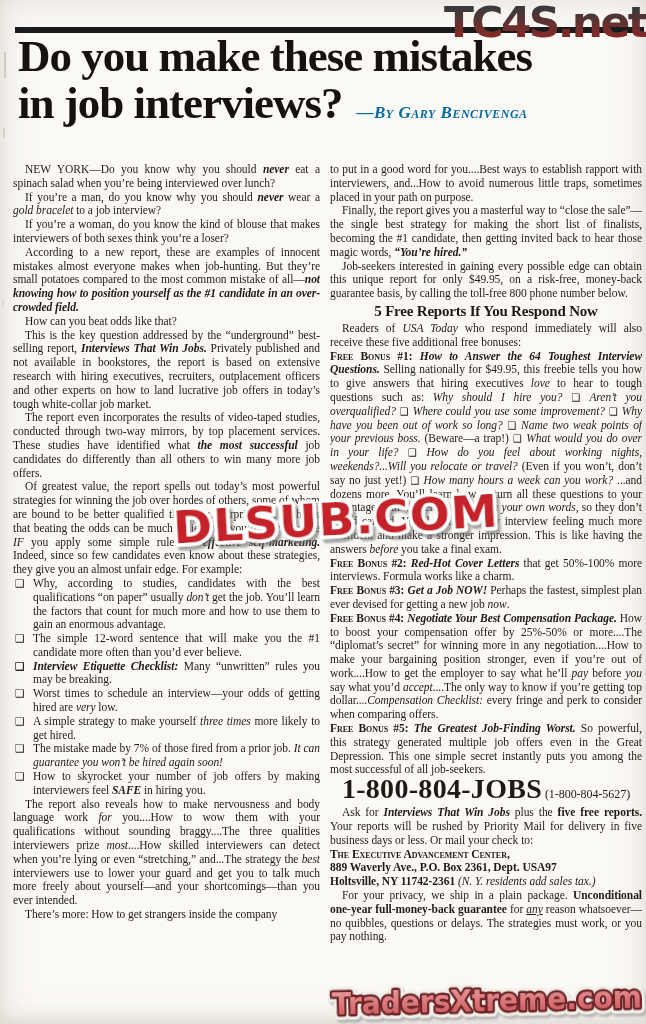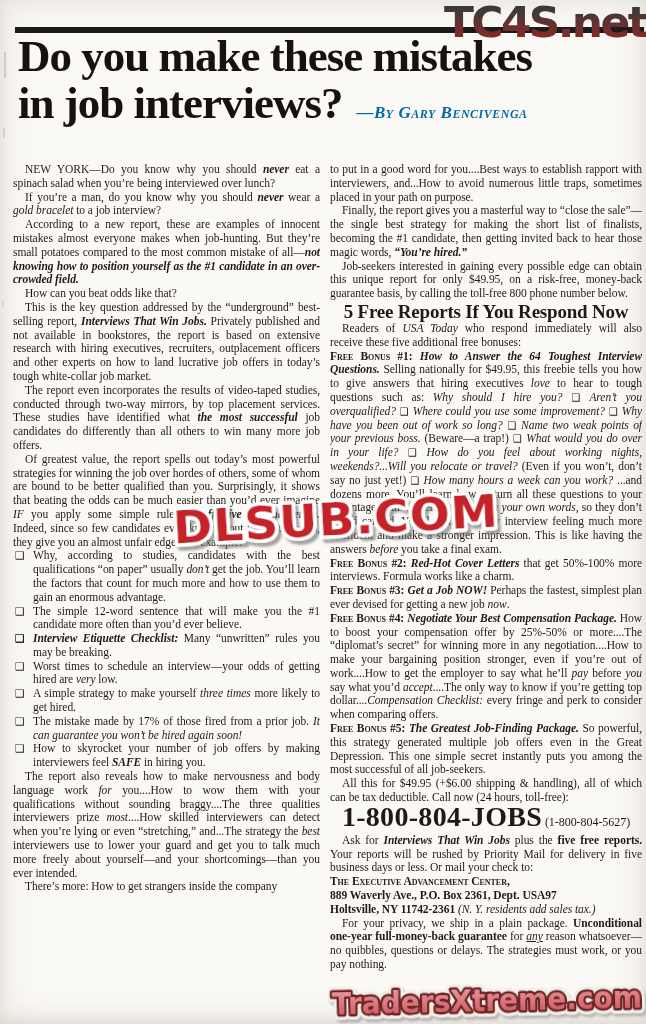--- a/index.html
+++ b/index.html
@@ -18,21 +18,21 @@
   .byline{font-size:17px;font-weight:700;letter-spacing:.5px;margin-left:14px;white-space:nowrap;color:#0369a1;}
   
   .col{position:absolute;top:137px;overflow:hidden;font-size:11.5px;line-height:13.8px;
        text-align:justify;hyphens:auto;-webkit-hyphens:auto;letter-spacing:-.05px;margin-top:26px;}
   .col-left{left:13px;width:307px;height:886px;}
   .col-right{left:330px;width:312px;height:890px;}
   .col p{margin:0;}
   .ind{text-indent:12px;}
   .bullet{position:relative;padding-left:20px;text-indent:0;}
   .bul{position:absolute;left:2px;top:0;font-family:"DejaVu Sans",sans-serif;font-size:10.5px;}
-  .sec-heading{font-size:19px;font-weight:700;text-align:center;letter-spacing:-.2px;
+  .sec-heading{font-size:15px;font-weight:700;text-align:center;letter-spacing:-.2px;
     margin:4px 0 3px;line-height:21px;text-indent:0;}
   .phone-line{text-align:center;margin:2px 0 1px;line-height:24px;text-indent:0;white-space:nowrap;}
   .phone-big{font-size:28px;font-weight:700;letter-spacing:.3px;}
   .phone-small{font-size:12px;}
   .addr{margin-left:13px;}
   
   .r-b{font-weight:700;}
   .r-i{font-style:italic;}
   .r-u{text-decoration:underline;}
   .r-sc{font-variant:small-caps;}
@@ -60,53 +60,53 @@
   <div>Do you make these mistakes</div>
   <div class="hl2row">
     <span>in job interviews?</span>
     <span class="byline"><span class="r-b r-i r-sc">—By Gary Bencivenga</span></span>
   </div>
 </div>
 
 <div class="col col-left">
   <p class="ind"><span>NEW YORK—Do you know why you should </span><span class="r-b r-i">never</span><span> eat a spinach salad when you’re being interviewed over lunch?</span></p>
   <p class="ind"><span>If you’re a man, do you know why you should </span><span class="r-b r-i">never</span><span> wear a </span><span class="r-i">gold bracelet</span><span> to a job interview?</span></p>
+  <p class="ind"><span>If you’re a woman, do you know the kind of blouse that makes interviewers of both sexes think you’re a loser?</span></p>
   <p class="ind"><span>According to a new report, these are examples of innocent mistakes almost everyone makes when job-hunting. But they’re small potatoes compared to the most common mistake of all—</span><span class="r-b r-i">not knowing how to position yourself as the #1 candidate in an over-crowded field.</span></p>
   <p class="ind"><span>How can you beat odds like that?</span></p>
   <p class="ind"><span>This is the key question addressed by the “underground” best-selling report, </span><span class="r-b r-i">Interviews That Win Jobs.</span><span> Privately published and not available in bookstores, the report is based on extensive research with hiring executives, recruiters, outplacement officers and other experts on how to land lucrative job offers in today’s tough white-collar job market.</span></p>
   <p class="ind"><span>The report even incorporates the results of video-taped studies, conducted through two-way mirrors, by top placement services. These studies have identified what </span><span class="r-b r-i">the most successful</span><span> job candidates do differently than all others to win many more job offers.</span></p>
   <p class="ind"><span>Of greatest value, the report spells out today’s most powerful strategies for winning the job over hordes of others, some of whom are bound to be better qualified than you. Surprisingly, it shows that beating the odds can be much easier than you’d ever imagine </span><span class="r-i">IF</span><span> you apply some simple rules of </span><span class="r-b r-i">effective self-marketing.</span><span> Indeed, since so few candidates even know about these strategies, they give you an almost unfair edge. For example:</span></p>
 
   <p class="bullet"><span class="bul">❑</span><span><span>Why, according to studies, candidates with the best qualifications “on paper” usually </span><span class="r-i">don’t</span><span> get the job. You’ll learn the factors that count for much more and how to use them to gain an enormous advantage.</span></span></p>
   <p class="bullet"><span class="bul">❑</span><span><span>The simple 12-word sentence that will make you the #1 candidate more often than you’d ever believe.</span></span></p>
   <p class="bullet"><span class="bul">❑</span></p>
   <p class="bullet"><span class="bul">❑</span><span><span class="r-b r-i">Interview Etiquette Checklist:</span><span> Many “unwritten” rules you may be breaking.</span></span></p>
   <p class="bullet"><span class="bul">❑</span><span><span>Worst times to schedule an interview—your odds of getting hired are </span><span class="r-i">very</span><span> low.</span></span></p>
   <p class="bullet"><span class="bul">❑</span><span><span>A simple strategy to make yourself </span><span class="r-i">three times</span><span> more likely to get hired.</span></span></p>
-  <p class="bullet"><span class="bul">❑</span><span><span>The mistake made by 17% of those fired from a prior job. </span><span class="r-i">It can guarantee you won’t be hired again soon!</span></span></p>
+  <p class="bullet"><span class="bul">❑</span><span><span>The mistake made by 7% of those fired from a prior job. </span><span class="r-i">It can guarantee you won’t be hired again soon!</span></span></p>
   <p class="bullet"><span class="bul">❑</span><span><span>How to skyrocket your number of job offers by making interviewers feel </span><span class="r-b r-i">SAFE</span><span> in hiring you.</span></span></p>
 
   <p class="ind"><span>The report also reveals how to make nervousness and body language work </span><span class="r-i">for</span><span> you....How to wow them with your qualifications without sounding braggy....The three qualities interviewers prize </span><span class="r-i">most</span><span>....How skilled interviewers can detect when you’re lying or even “stretching,” and...The strategy the </span><span class="r-i">best</span><span> interviewers use to lower your guard and get you to talk much more freely about yourself—and your shortcomings—than you ever intended.</span></p>
   <p class="ind"><span>There’s more: How to get strangers inside the company</span></p>
 </div>
 
 <div class="col col-right">
   <p><span>to put in a good word for you....Best ways to establish rapport with interviewers, and...How to avoid numerous little traps, sometimes placed in your path on purpose.</span></p>
   <p class="ind"><span>Finally, the report gives you a masterful way to “close the sale”—the single best strategy for making the short list of finalists, becoming the #1 candidate, then getting invited back to hear those magic words, </span><span class="r-b r-i">“You’re hired.”</span></p>
   <p class="ind"><span>Job-seekers interested in gaining every possible edge can obtain this unique report for only $49.95, on a risk-free, money-back guarantee basis, by calling the toll-free 800 phone number below.</span></p>
 
   <p class="sec-heading">5 Free Reports If You Respond Now</p>
 
   <p class="ind"><span>Readers of </span><span class="r-i">USA Today</span><span> who respond immediately will also receive these five additional free bonuses:</span></p>
   <p><span class="r-b r-sc">Free Bonus #1: </span><span class="r-b r-i">How to Answer the 64 Toughest Interview Questions.</span><span> Selling nationally for $49.95, this freebie tells you how to give answers that hiring executives </span><span class="r-i">love</span><span> to hear to tough questions such as: </span><span class="r-i">Why should I hire you?</span><span class="r-chk"> ❑ </span><span class="r-i">Aren’t you overqualified?</span><span class="r-chk"> ❑ </span><span class="r-i">Where could you use some improvement?</span><span class="r-chk"> ❑ </span><span class="r-i">Why have you been out of work so long?</span><span class="r-chk"> ❑ </span><span class="r-i">Name two weak points of your previous boss.</span><span> (Beware—a trap!)</span><span class="r-chk"> ❑ </span><span class="r-i">What would you do over in your life?</span><span class="r-chk"> ❑ </span><span class="r-i">How do you feel about working nights, weekends?...Will you relocate or travel?</span><span> (Even if you won’t, don’t say no just yet!)</span><span class="r-chk"> ❑ </span><span class="r-i">How many hours a week can you work?</span><span> ...and dozens more. You’ll learn how to turn all these questions to your advantage with masterful answers </span><span class="r-i">in your own words</span><span>, so they don’t sound canned. You’ll walk into any interview feeling much more confident and make a stronger impression. This is like having the answers </span><span class="r-i">before</span><span> you take a final exam.</span></p>
   <p><span class="r-b r-sc">Free Bonus #2: </span><span class="r-b r-i">Red-Hot Cover Letters</span><span> that get 50%-100% more interviews. Formula works like a charm.</span></p>
   <p><span class="r-b r-sc">Free Bonus #3: </span><span class="r-b r-i">Get a Job NOW!</span><span> Perhaps the fastest, simplest plan ever devised for getting a new job </span><span class="r-i">now</span><span>.</span></p>
   <p><span class="r-b r-sc">Free Bonus #4: </span><span class="r-b r-i">Negotiate Your Best Compensation Package.</span><span> How to boost your compensation offer by 25%-50% or more....The “diplomat’s secret” for winning more in any negotiation....How to make your bargaining position stronger, even if you’re out of work....How to get the employer to say what he’ll </span><span class="r-i">pay</span><span> before </span><span class="r-i">you</span><span> say what you’d </span><span class="r-i">accept</span><span>....The only way to know if you’re getting top dollar....</span><span class="r-i">Compensation Checklist:</span><span> every fringe and perk to consider when comparing offers.</span></p>
-  <p><span class="r-b r-sc">Free Bonus #5: </span><span class="r-b r-i">The Greatest Job-Finding Package.</span><span> So powerful, this strategy generated multiple job offers even in the Great Depression. This one simple secret instantly puts you among the most successful of all job-seekers.</span></p>
-  <p class="ind"><span>All this for $49.95 (+$6.00 shipping &amp; handling), all of which can be tax deductible. Call now (24 hours, toll-free):</span></p>
+  <p><span class="r-b r-sc">Free Bonus #5: </span><span class="r-b r-i">The Greatest Job-Finding Worst.</span><span> So powerful, this strategy generated multiple job offers even in the Great Depression. This one simple secret instantly puts you among the most successful of all job-seekers.</span></p>
 
   <p class="phone-line"><span class="phone-big">1-800-804-JOBS</span> <span class="phone-small">(1-800-804-5627)</span></p>
 
   <p class="ind"><span>Ask for </span><span class="r-b r-i">Interviews That Win Jobs</span><span> plus the </span><span class="r-b">five free reports.</span><span> Your reports will be rushed by Priority Mail for delivery in five business days or less. Or mail your check to:</span></p>
   <p class="addr"><span class="r-b r-sc">The Executive Advancement Center,</span></p>
   <p class="addr"><span class="r-b">889 Waverly Ave., P.O. Box 2361, Dept. USA97</span></p>
   <p class="addr"><span class="r-b">Holtsville, NY 11742-2361 </span><span class="r-i">(N. Y. residents add sales tax.)</span></p>
   <p class="ind"><span>For your privacy, we ship in a plain package. </span><span class="r-b">Unconditional one-year full-money-back guarantee</span><span> for </span><span class="r-i r-u">any</span><span> reason whatsoever—no quibbles, questions or delays. The strategies must work, or you pay nothing.</span></p>
 </div>
 

